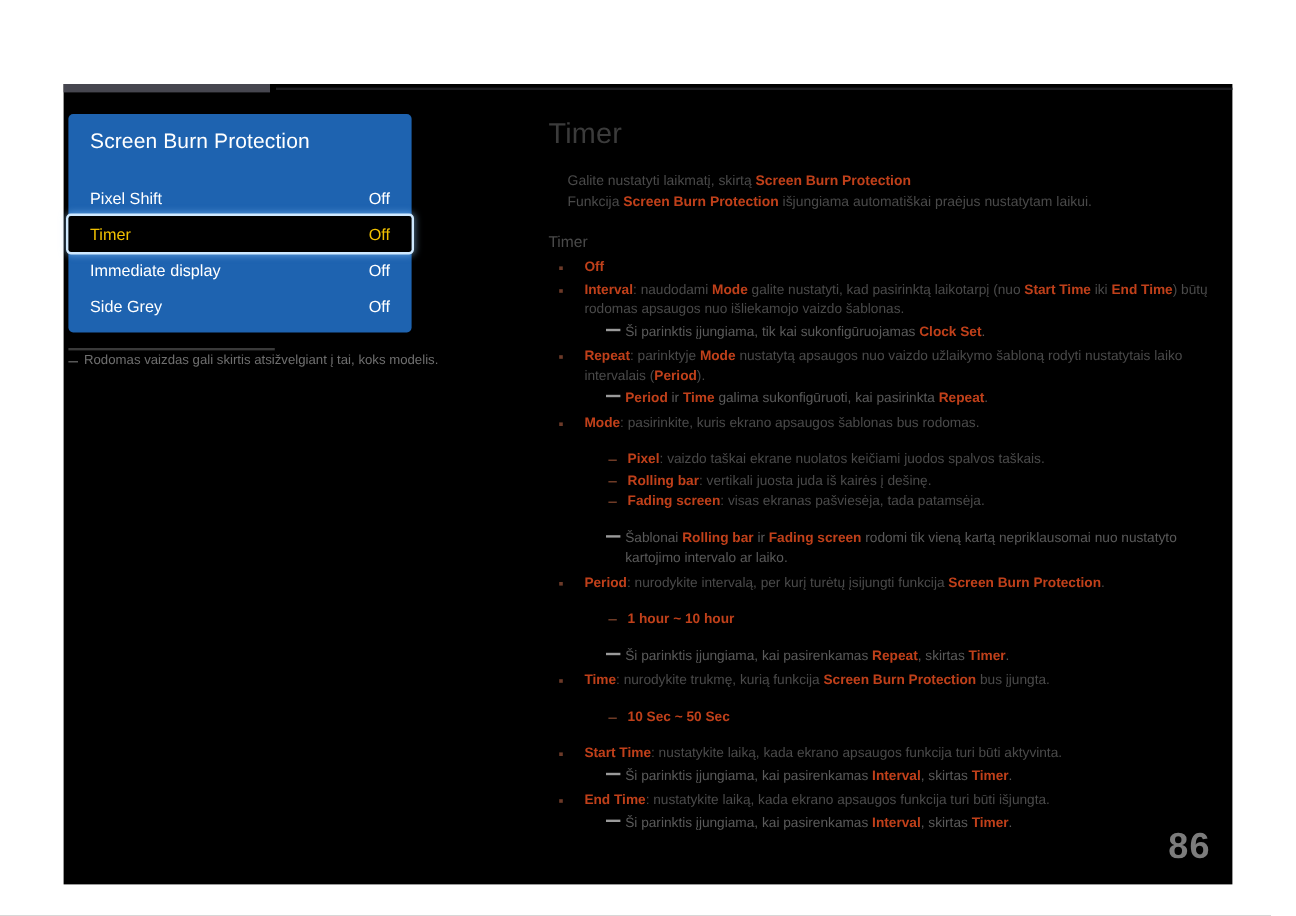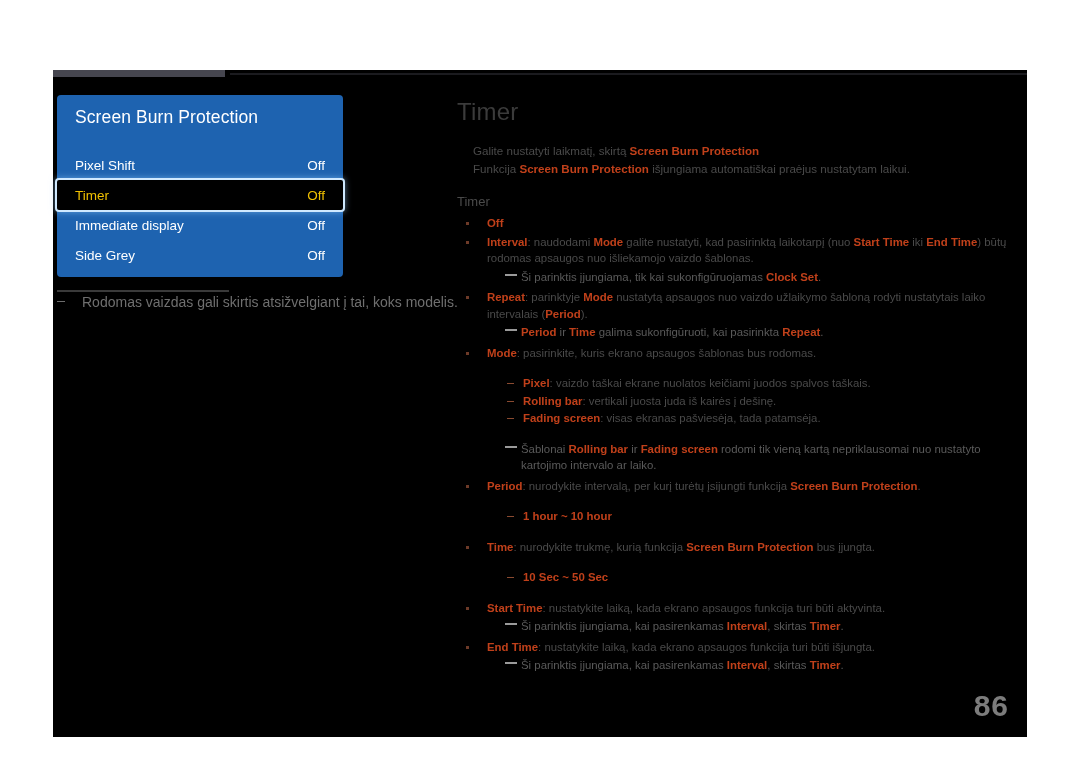--- a/index.html
+++ b/index.html
@@ -44,22 +44,22 @@
     color:#f0c000;
   }
   .osd-row.selected .osd-val{color:#f0c000;}
   .osd-lbl{white-space:nowrap;}
   .osd-val{white-space:nowrap;}
 
   
   .fn-rule{position:absolute;left:57px;top:290px;width:172px;height:2px;background:#3a3a3a;}
   .fn-dash{position:absolute;left:57px;top:301px;width:8px;height:1px;background:#6d6d6d;}
   .fn-text{
-    position:absolute;left:82px;top:294px;
-    font-size:14px;color:#6f6f6f;white-space:nowrap;
+    position:absolute;left:70px;top:294px;
+    font-size:11px;color:#6f6f6f;white-space:nowrap;
   }
 
   
   .article{position:absolute;left:457px;top:98px;width:563px;}
   .h1{
     font-size:24px;color:#3b3b3b;margin:0 0 10px 0;font-weight:normal;
     letter-spacing:.2px;
   }
   .lead{font-size:11.6px;color:#4a4a4a;line-height:18px;margin:16px;}
   .lead b{color:#c0401a;font-weight:bold;}
@@ -198,20 +198,23 @@
         </div>
       </li>
 
       <li class="bullet">
         <b>Period</b><span>: nurodykite intervalą, per kurį turėtų įsijungti funkcija </span><b>Screen Burn Protection</b><span>.</span>
         <ul class="l2">
           <li>
             <b>1 hour ~ 10 hour</b>
           </li>
         </ul>
+        <div class="note">
+          <span>Ši parinktis įjungiama, kai pasirenkamas </span><b>Repeat</b><span>, skirtas </span><b>Timer</b><span>.</span>
+        </div>
       </li>
 
       <li class="bullet">
         <b>Time</b><span>: nurodykite trukmę, kurią funkcija </span><b>Screen Burn Protection</b><span> bus įjungta.</span>
         <ul class="l2">
           <li>
             <b>10 Sec ~ 50 Sec</b>
           </li>
         </ul>
       </li>

